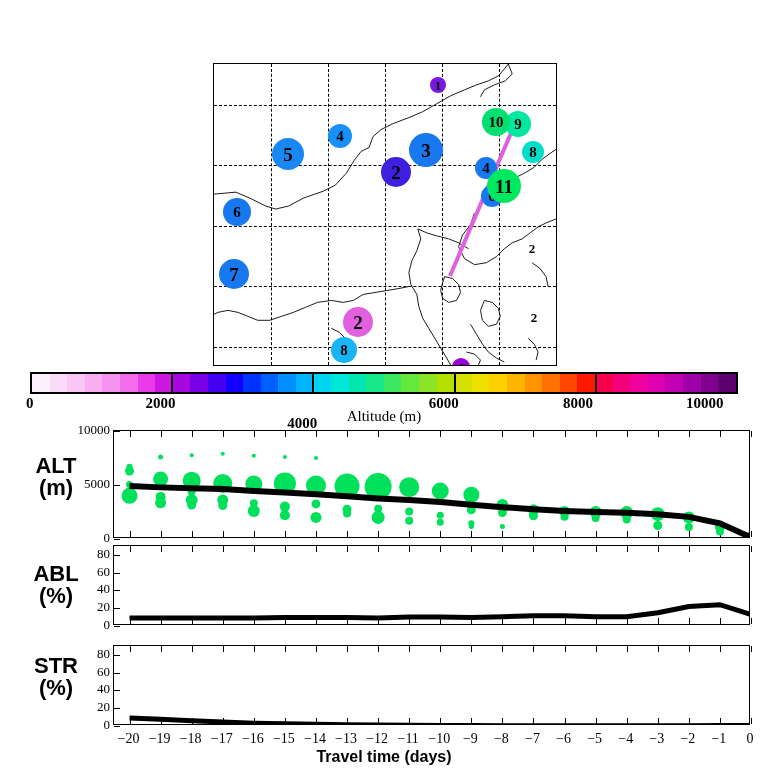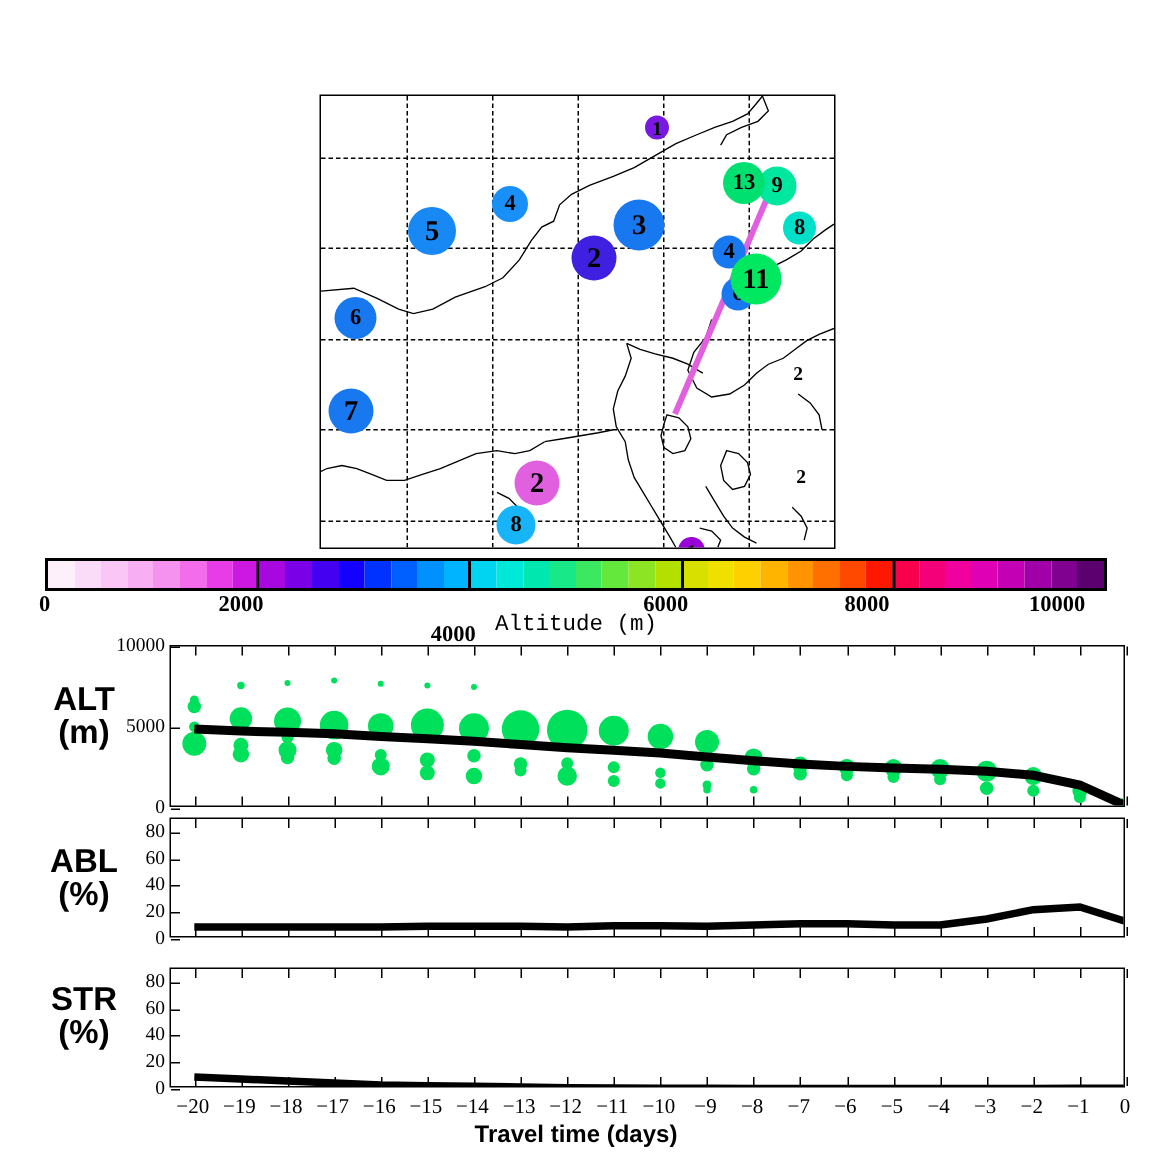--- a/index.html
+++ b/index.html
@@ -37,21 +37,21 @@
       transform-origin:0 50%;}
 
   
   .cbar-wrap{left:30px;top:372px;width:708px;height:22px;
       border:2px solid #000;box-sizing:border-box;display:flex;}
   .cbar-cell{flex:1 1 auto;height:100%;}
   .cbar-div{position:absolute;top:372px;width:2px;height:22px;background:#000;}
   .cbar-label{position:absolute;top:395px;font-size:15px;font-weight:bold;
       color:#000;font-family:"Liberation Serif",serif;}
   .cbar-title{left:0;top:408px;width:768px;text-align:center;font-size:15px;
-      color:#000;font-family:Liberation Mono, monospace;}
+      color:#000;font-family:Liberation Serif, serif;}
 
   
   .panel{position:absolute;left:113px;width:637px;border:1px solid #000;
       box-sizing:border-box;background:#fff;}
   #panel-alt{top:430px;height:108px;}
   #panel-abl{top:545px;height:80px;}
   #panel-str{top:645px;height:80px;}
 
   .ylab{position:absolute;left:6px;width:100px;text-align:center;
       font-size:22px;font-weight:bold;color:#000;line-height:1.02;}
@@ -124,21 +124,21 @@
         <div class="marker big" style="left: 195px; top: 69px; width: 34px; height: 34px; background: rgb(24, 120, 240);">3</div>
         <div class="marker" style="left: 114px; top: 60px; width: 24px; height: 24px; background: rgb(24, 144, 248);">4</div>
         <div class="marker" style="left: 261px; top: 93px; width: 22px; height: 22px; background: rgb(24, 120, 240);">4</div>
         <div class="marker big" style="left: 58px; top: 74px; width: 32px; height: 32px; background: rgb(24, 136, 244);">5</div>
         <div class="marker" style="left: 9px; top: 134px; width: 28px; height: 28px; background: rgb(24, 120, 240);">6</div>
         <div class="marker" style="left: 267px; top: 121px; width: 22px; height: 22px; background: rgb(24, 120, 240);">6</div>
         <div class="marker big" style="left: 5px; top: 195px; width: 30px; height: 30px; background: rgb(24, 120, 240);">7</div>
         <div class="marker" style="left: 117px; top: 273px; width: 26px; height: 26px; background: rgb(24, 180, 248);">8</div>
         <div class="marker" style="left: 308px; top: 77px; width: 22px; height: 22px; background: rgb(0, 224, 200);">8</div>
         <div class="marker" style="left: 291px; top: 47px; width: 26px; height: 26px; background: rgb(0, 232, 160);">9</div>
-        <div class="marker" style="left: 268px; top: 44px; width: 28px; height: 28px; background: rgb(0, 224, 112);">13</div>
+        <div class="marker" style="left: 268px; top: 44px; width: 28px; height: 28px; background: rgb(0, 224, 112);">10</div>
         <div class="marker big" style="left: 273px; top: 105px; width: 34px; height: 34px; background: rgb(0, 232, 96);">11</div>
         <div class="marker sm" style="left: 311px; top: 177px; width: 14px; height: 14px; background: rgb(255, 255, 255);">2</div>
       </div>
   </div>
 
   <div class="abs cbar-wrap" id="cbar">
       <div class="cbar-cell" style="background: rgb(253, 240, 251);"></div>
       <div class="cbar-cell" style="background: rgb(251, 220, 248);"></div>
       <div class="cbar-cell" style="background: rgb(249, 198, 245);"></div>
       <div class="cbar-cell" style="background: rgb(247, 174, 242);"></div>

